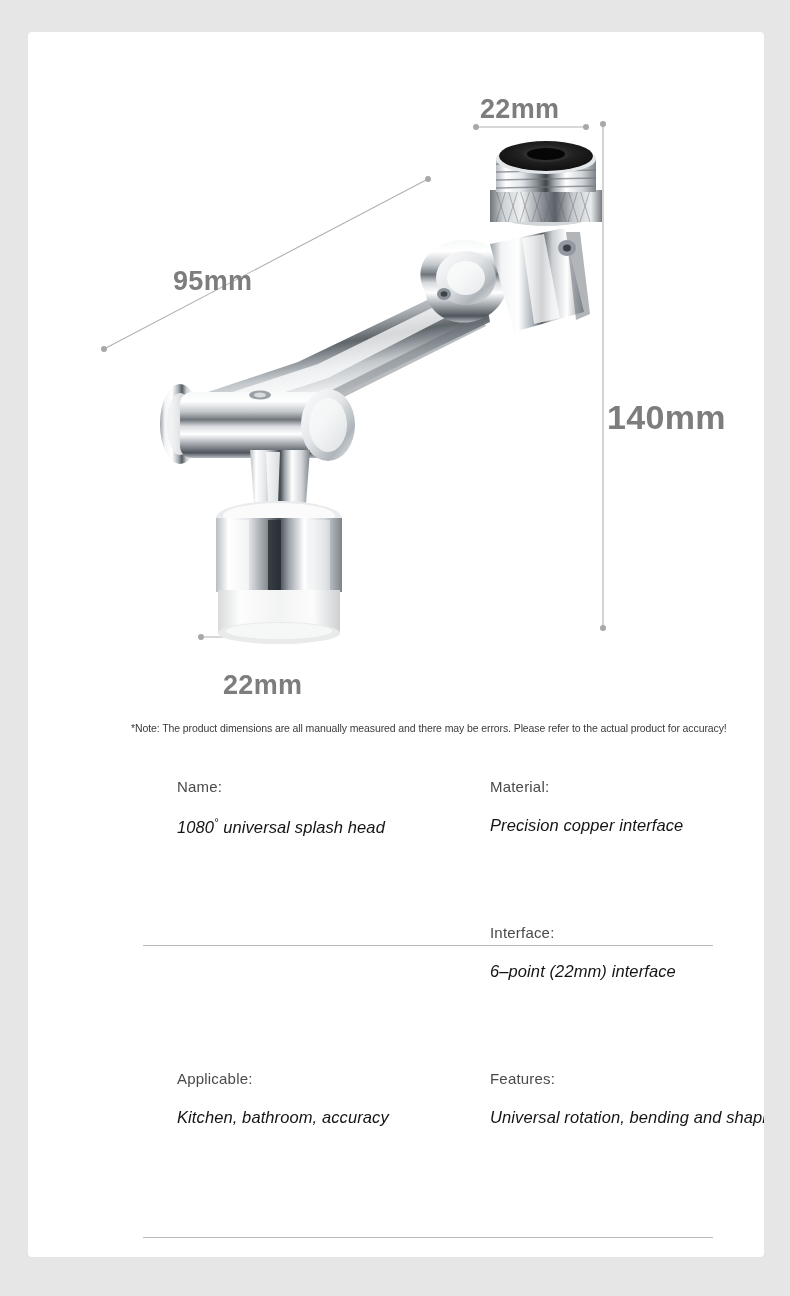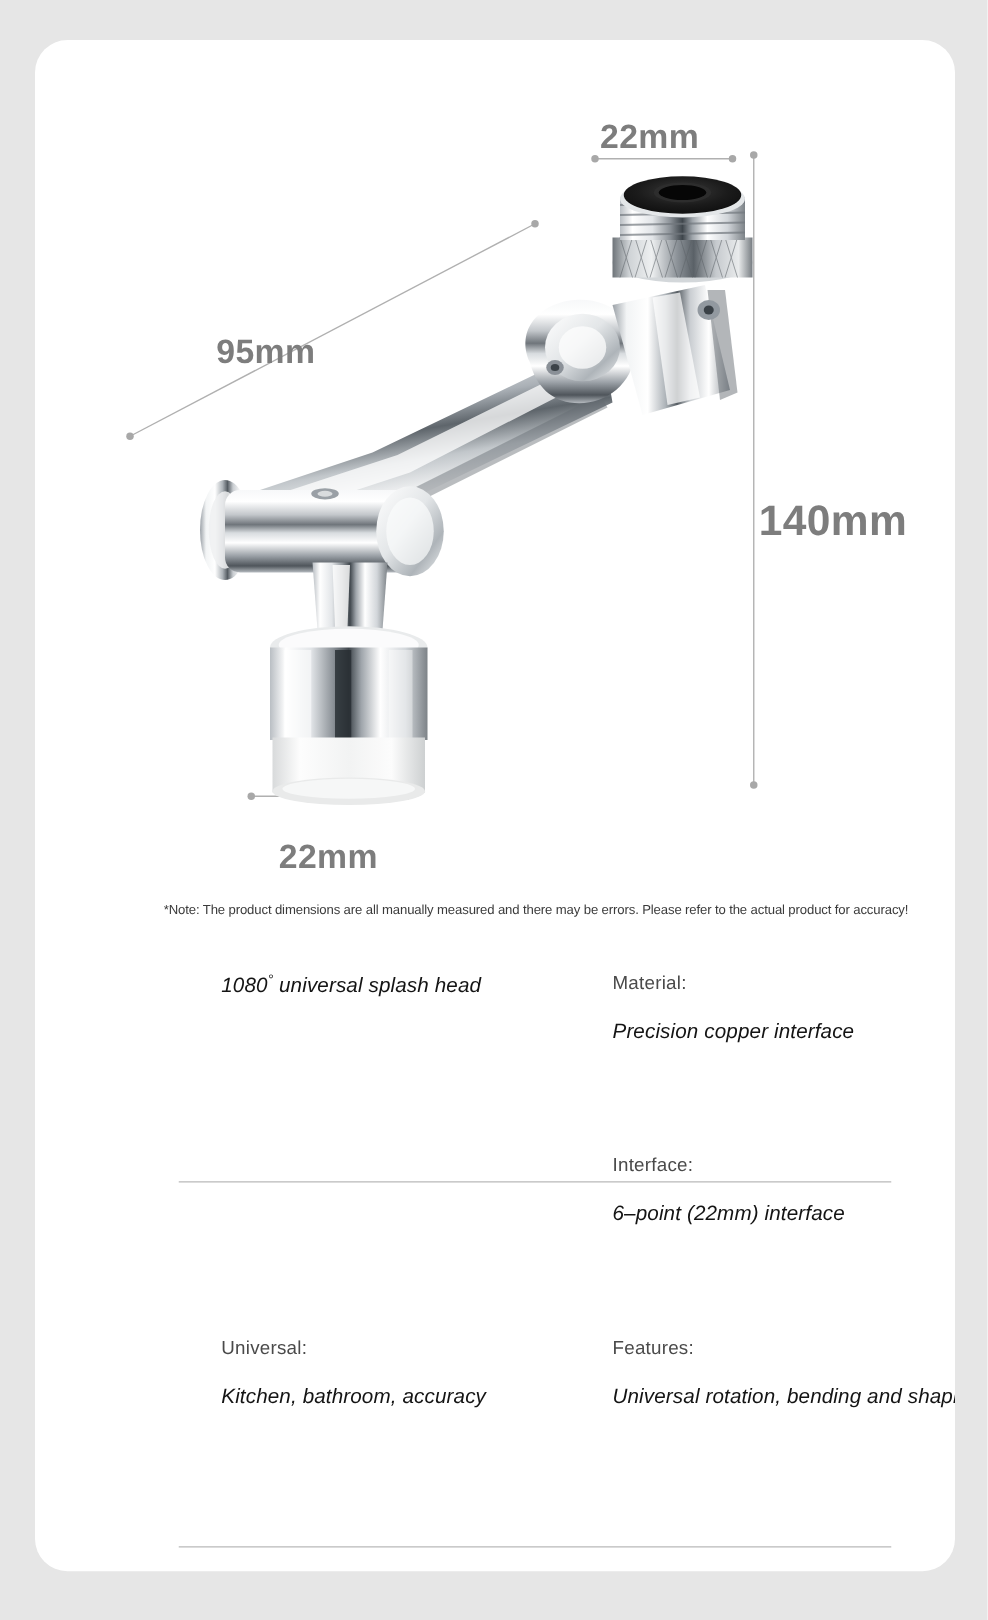--- a/index.html
+++ b/index.html
@@ -22,21 +22,21 @@
   }
 
   
   .card {
     position: absolute;
     left: 28px;
     top: 32px;
     width: 736px;
     height: 1225px;
     background: #ffffff;
-    border-radius: 26px;
+    border-radius: 4px;
     overflow: hidden;
   }
 
   
   .diagram {
     position: absolute;
     left: 0;
     top: 0;
     width: 736px;
     height: 660px;
@@ -306,40 +306,41 @@
       <div class="dim-label dim-right">140mm</div>
       <div class="dim-label dim-bottom">22mm</div>
     </div>
 
     <div class="note">*Note: The product dimensions are all manually measured and there may be errors. Please refer to the actual product for accuracy!</div>
 
     <div class="spec">
 
       <div class="spec-row">
         <div class="spec-cell col-left">
+          <div class="spec-label">Name:</div>
           <div class="spec-value"><span>1080</span><span class="deg">°</span><span> universal splash head</span></div>
         </div>
         <div class="spec-cell col-right">
           <div class="spec-label">Material:</div>
           <div class="spec-value">Precision copper interface</div>
         </div>
         <div class="divider d1"></div>
       </div>
 
       <div class="spec-row">
         <div class="spec-cell col-right">
           <div class="spec-label">Interface:</div>
           <div class="spec-value">6–point (22mm) interface</div>
         </div>
         <div class="divider d2"></div>
       </div>
 
       <div class="spec-row">
         <div class="spec-cell col-left">
-          <div class="spec-label">Universal:</div>
+          <div class="spec-label">Applicable:</div>
           <div class="spec-value">Kitchen, bathroom, accuracy</div>
         </div>
         <div class="spec-cell col-right">
           <div class="spec-label">Features:</div>
           <div class="spec-value">Universal rotation, bending and shaping</div>
         </div>
       </div>
 
     </div>
   </div>

